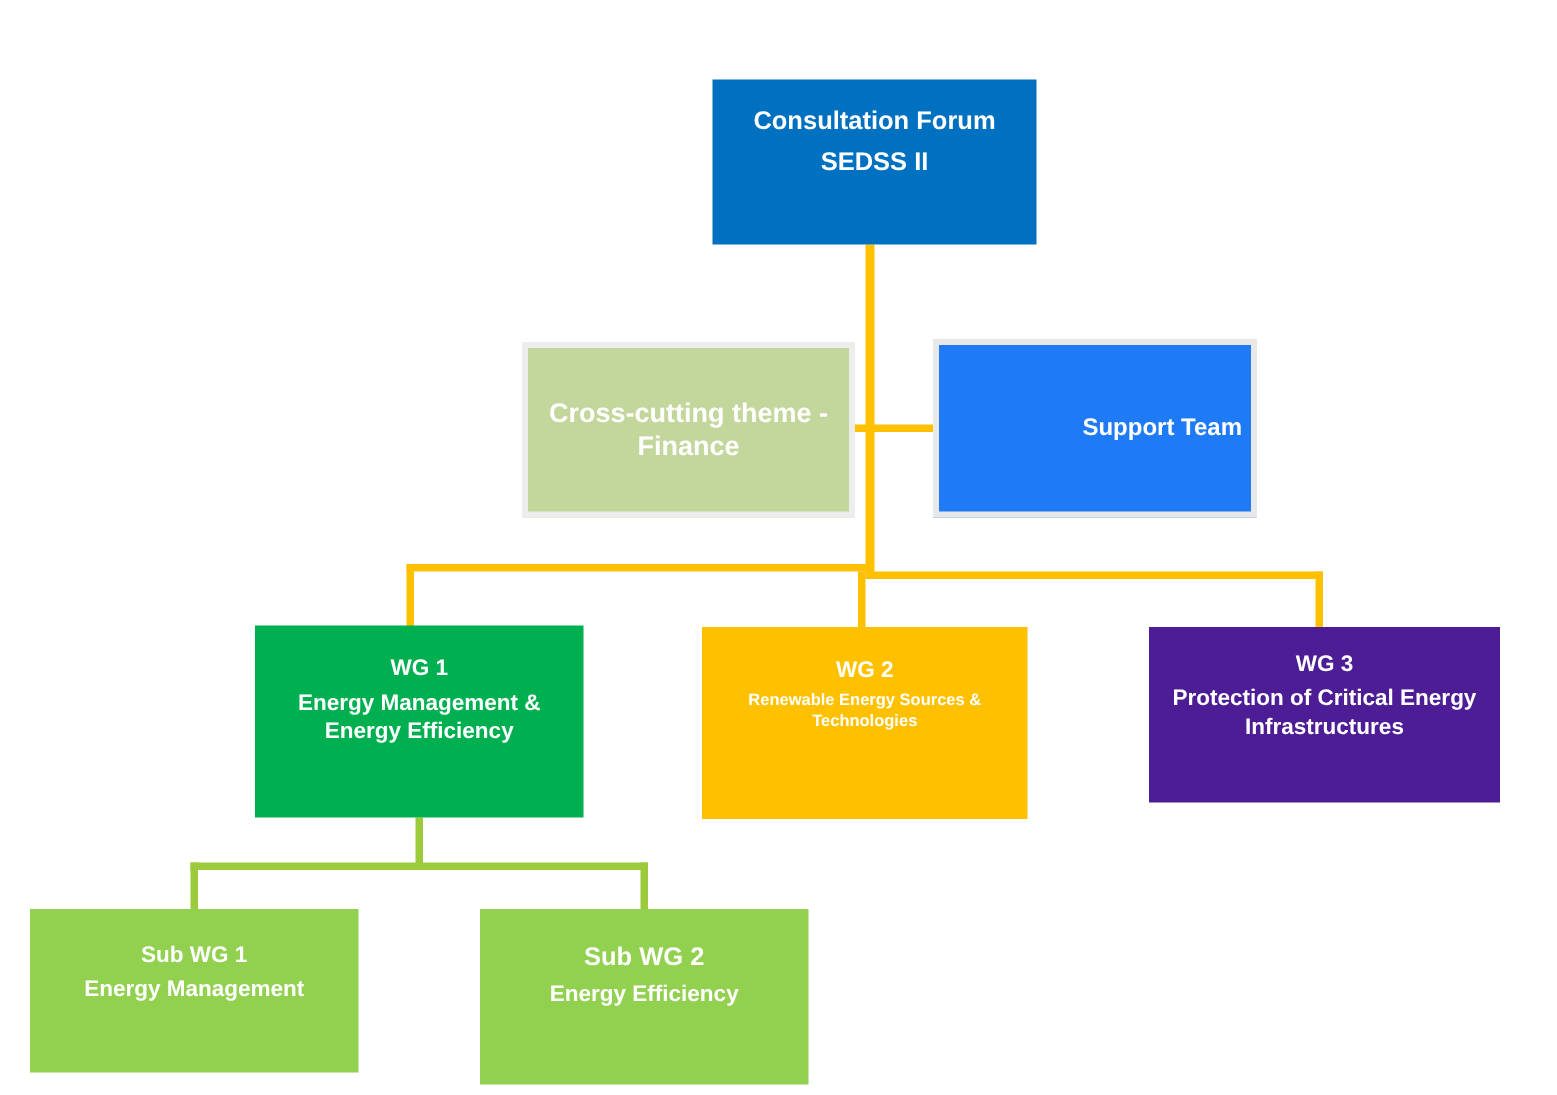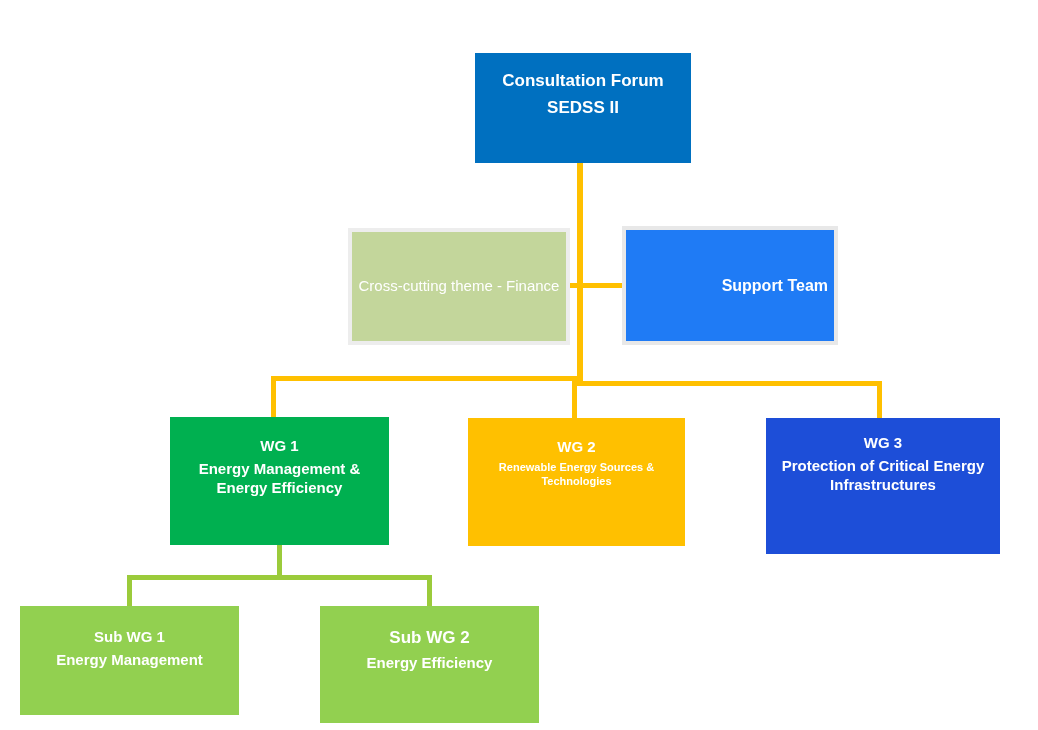--- a/index.html
+++ b/index.html
@@ -63,23 +63,23 @@
   #node-consultation-forum .title { font-size: 17px; }
   #node-consultation-forum .subtitle { font-size: 17px; margin-top: 6px; }
 
   #node-cross-cutting-theme {
     left: 348px; top: 228px; width: 222px; height: 117px;
     background: #C3D69B;
     border: 4px solid #EDEDED;
     font-size: 15px;
   }
   #node-cross-cutting-theme .title {
-    font-size: 15px;
+    font-size: 18px;
     white-space: normal;
-    font-weight: normal;
+    font-weight: bold;
   }
 
   #node-support-team {
     left: 622px; top: 226px; width: 216px; height: 119px;
     background: #1F7BF5;
     border: 4px solid #E8E8E8;
     font-size: 16px;
     align-items: flex-end;
   }
   #node-support-team .title { font-size: 16px; }
@@ -96,22 +96,22 @@
   #node-wg2 {
     left: 468px; top: 418px; width: 217px; height: 128px;
     background: #FFC000;
     padding-top: 20px;
     justify-content: flex-start;
   }
   #node-wg2 .title { font-size: 15px; }
   #node-wg2 .subtitle { font-size: 11px; }
 
   #node-wg3 {
-    left: 766px; top: 418px; width: 234px; height: 136px;
-    background: #1d4ed8;
+    left: 766px; top: 418px; width: 234px; height: 117px;
+    background: #4c1d95;
     padding-top: 16px;
     justify-content: flex-start;
   }
   #node-wg3 .title { font-size: 15px; }
   #node-wg3 .subtitle { font-size: 15px; }
 
   #node-sub-wg1 {
     left: 20px; top: 606px; width: 219px; height: 109px;
     background: #92D050;
     padding-top: 22px;

